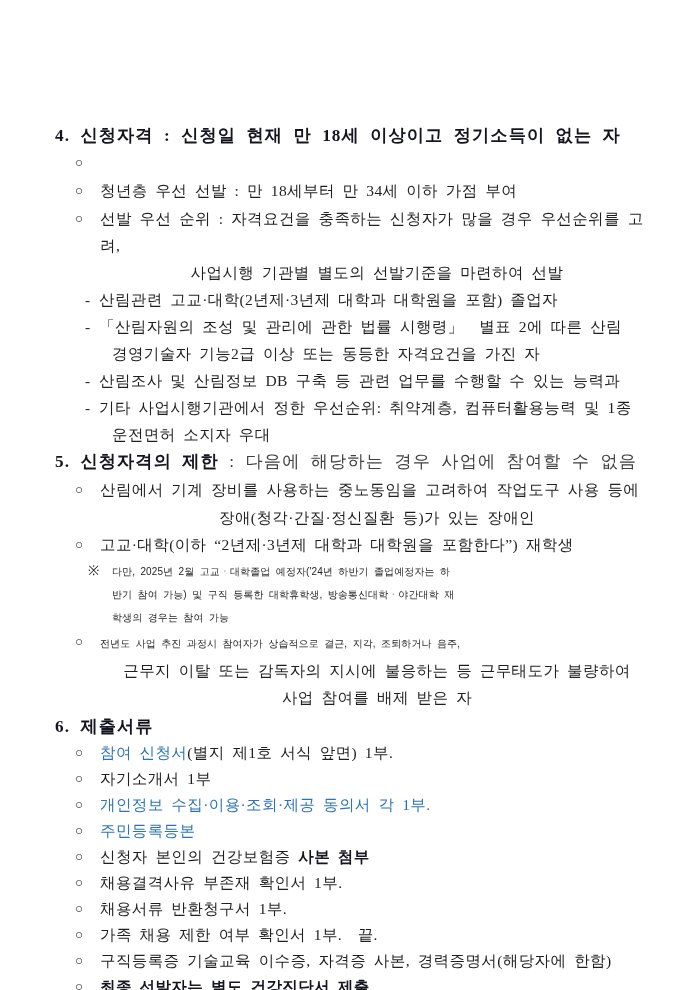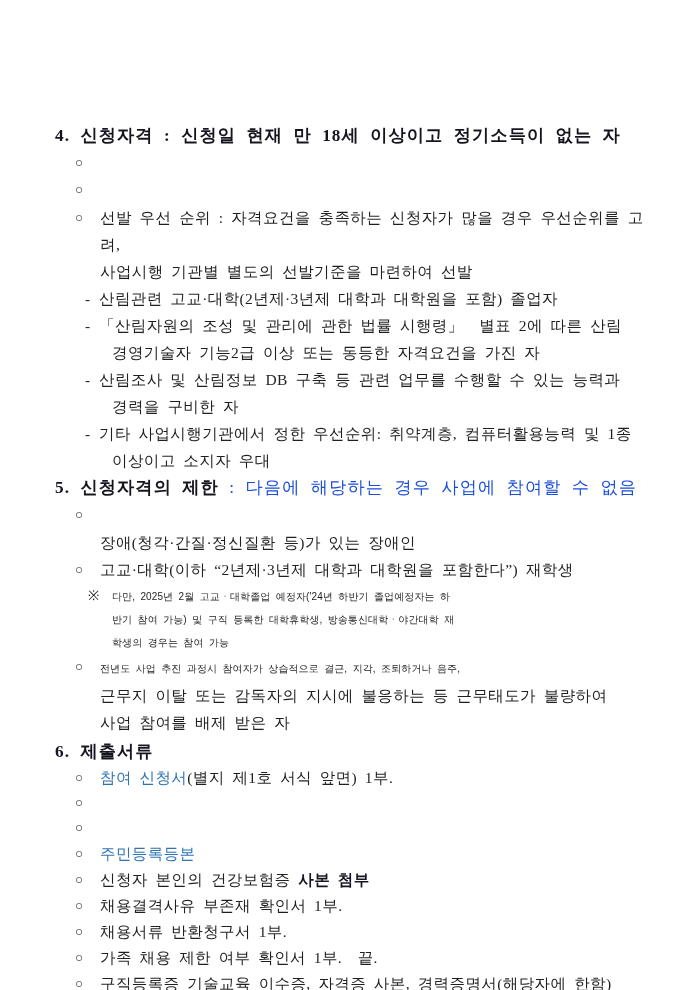--- a/index.html
+++ b/index.html
@@ -26,24 +26,24 @@
   .sec-1 .line{line-height:27px;}
   .sec-1 .line.heading{line-height:28px;}
   .sec-1 .line.note,.sec-1 .line.notecont{line-height:23px;font-size:14.3px;}
   .sec-2 .line{line-height:25px;}
   .sec-2 .line.heading{line-height:27px;margin-top:2px;}
   
   .line.heading{
     font-size:17.2px;font-weight:700;color:var(--heading);
     letter-spacing:1.1px;word-spacing:5px;
   }
-  .line.heading .seg.normal{font-weight:400;color:#1d4ed8;}
+  .line.heading .seg.normal{font-weight:400;color:#404040;}
   
   .line.bullet{padding-left:20px;}
-  .line.cont{padding-left:45px;}
+  .line.cont{padding-left:45px;justify-content:center;}
   .line.dash{padding-left:30px;}
   .line.cont2{padding-left:57px;align-items:flex-end;}
   .line.note{padding-left:33px;}
   .line.notecont{padding-left:57px;}
   
   .marker{flex:0 0 auto;display:inline-block;}
   .marker.circle{width:25px;font-size:13.5px;transform:translateY(-1px);}
   .marker.dashm{width:14px;}
   .marker.notem{width:24px;font-size:13.5px;}
   
@@ -53,48 +53,47 @@
   .seg.sans{font-family:"Liberation Sans","DejaVu Sans",sans-serif;font-size:10px;letter-spacing:0.1px;word-spacing:2.5px;}
 </style>
 </head>
 <body>
 
 <div class="page">
   <div class="content">
       <div class="section sec-0">
         <div class="line heading"><span class="seg bold">4. 신청자격 : 신청일 현재 만 18세 이상이고 정기소득이 없는 자</span></div>
         <div class="line bullet"><span class="marker circle">○</span></div>
-        <div class="line bullet"><span class="marker circle">○</span></div>
+        <div class="line bullet"><span class="marker circle">○</span><span class="seg">청년층 우선 선발 : 만 18세부터 만 34세 이하 가점 부여</span></div>
         <div class="line bullet"><span class="marker circle">○</span><span class="seg">선발 우선 순위 : 자격요건을 충족하는 신청자가 많을 경우 우선순위를 고려,</span></div>
         <div class="line cont"><span class="seg">사업시행 기관별 별도의 선발기준을 마련하여 선발</span></div>
         <div class="line dash"><span class="marker dashm">-</span><span class="seg">산림관련 고교·대학(2년제·3년제 대학과 대학원을 포함) 졸업자</span></div>
         <div class="line dash"><span class="marker dashm">-</span><span class="seg">「산림자원의 조성 및 관리에 관한 법률 시행령」  별표 2에 따른 산림</span></div>
         <div class="line cont2"><span class="seg">경영기술자 기능2급 이상 또는 동등한 자격요건을 가진 자</span></div>
         <div class="line dash"><span class="marker dashm">-</span><span class="seg">산림조사 및 산림정보 DB 구축 등 관련 업무를 수행할 수 있는 능력과</span></div>
-        <div class="line cont2"><span class="seg">경력을 구비한 자</span></div>
         <div class="line dash"><span class="marker dashm">-</span><span class="seg">기타 사업시행기관에서 정한 우선순위: 취약계층, 컴퓨터활용능력 및 1종</span></div>
-        <div class="line cont2"><span class="seg">이상이고 소지자 우대</span></div>
+        <div class="line cont2"><span class="seg">운전면허 소지자 우대</span></div>
       </div>
       <div class="section sec-1">
         <div class="line heading"><span class="seg bold">5. 신청자격의 제한 </span><span class="seg normal">: 다음에 해당하는 경우 사업에 참여할 수 없음</span></div>
-        <div class="line bullet"><span class="marker circle">○</span></div>
+        <div class="line bullet"><span class="marker circle">○</span><span class="seg">산림에서 기계 장비를 사용하는 중노동임을 고려하여 작업도구 사용 등에</span></div>
         <div class="line cont"><span class="seg">장애(청각·간질·정신질환 등)가 있는 장애인</span></div>
         <div class="line bullet"><span class="marker circle">○</span><span class="seg">고교·대학(이하 “2년제·3년제 대학과 대학원을 포함한다”) 재학생</span></div>
         <div class="line note"><span class="marker notem">※</span><span class="seg sans">다만, 2025년 2월 고교ㆍ대학졸업 예정자('24년 하반기 졸업예정자는 하</span></div>
         <div class="line notecont"><span class="seg sans">반기 참여 가능) 및 구직 등록한 대학휴학생, 방송통신대학ㆍ야간대학 재</span></div>
         <div class="line notecont"><span class="seg sans">학생의 경우는 참여 가능</span></div>
         <div class="line bullet"><span class="marker circle">○</span><span class="seg sans">전년도 사업 추진 과정시 참여자가 상습적으로 결근, 지각, 조퇴하거나 음주,</span></div>
         <div class="line cont"><span class="seg">근무지 이탈 또는 감독자의 지시에 불응하는 등 근무태도가 불량하여</span></div>
         <div class="line cont"><span class="seg">사업 참여를 배제 받은 자</span></div>
       </div>
       <div class="section sec-2">
         <div class="line heading"><span class="seg bold">6. 제출서류</span></div>
         <div class="line bullet"><span class="marker circle">○</span><span class="seg blue">참여 신청서</span><span class="seg">(별지 제1호 서식 앞면) 1부.</span></div>
-        <div class="line bullet"><span class="marker circle">○</span></div>
-        <div class="line bullet"><span class="marker circle">○</span></div>
+        <div class="line bullet"><span class="marker circle">○</span><span class="seg">자기소개서 1부</span></div>
+        <div class="line bullet"><span class="marker circle">○</span><span class="seg blue">개인정보 수집·이용·조회·제공 동의서 각 1부.</span></div>
         <div class="line bullet"><span class="marker circle">○</span><span class="seg blue">주민등록등본</span></div>
         <div class="line bullet"><span class="marker circle">○</span><span class="seg">신청자 본인의 건강보험증 </span><span class="seg bold">사본 첨부</span></div>
         <div class="line bullet"><span class="marker circle">○</span><span class="seg">채용결격사유 부존재 확인서 1부.</span></div>
         <div class="line bullet"><span class="marker circle">○</span><span class="seg">채용서류 반환청구서 1부.</span></div>
         <div class="line bullet"><span class="marker circle">○</span><span class="seg">가족 채용 제한 여부 확인서 1부.  끝.</span></div>
         <div class="line bullet"><span class="marker circle">○</span><span class="seg">구직등록증 기술교육 이수증, 자격증 사본, 경력증명서(해당자에 한함)</span></div>
         <div class="line bullet"><span class="marker circle">○</span><span class="seg bold">최종 선발자는 별도 건강진단서 제출</span></div>
       </div>
     </div>
 </div>

